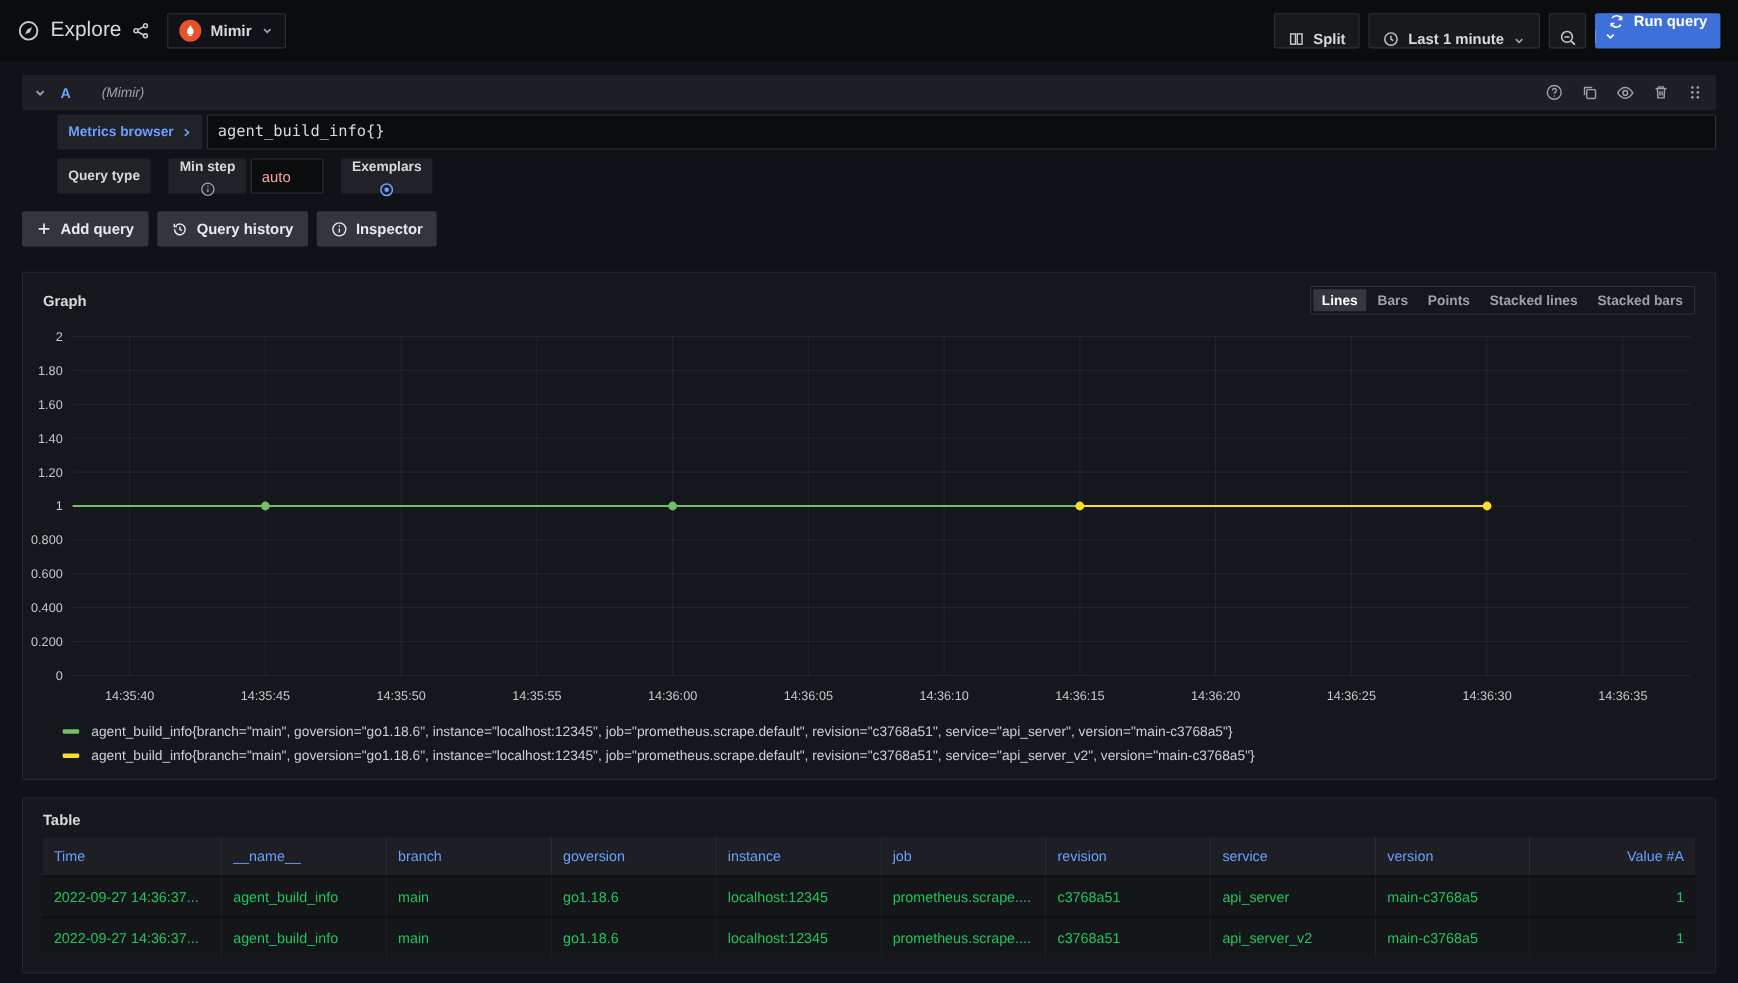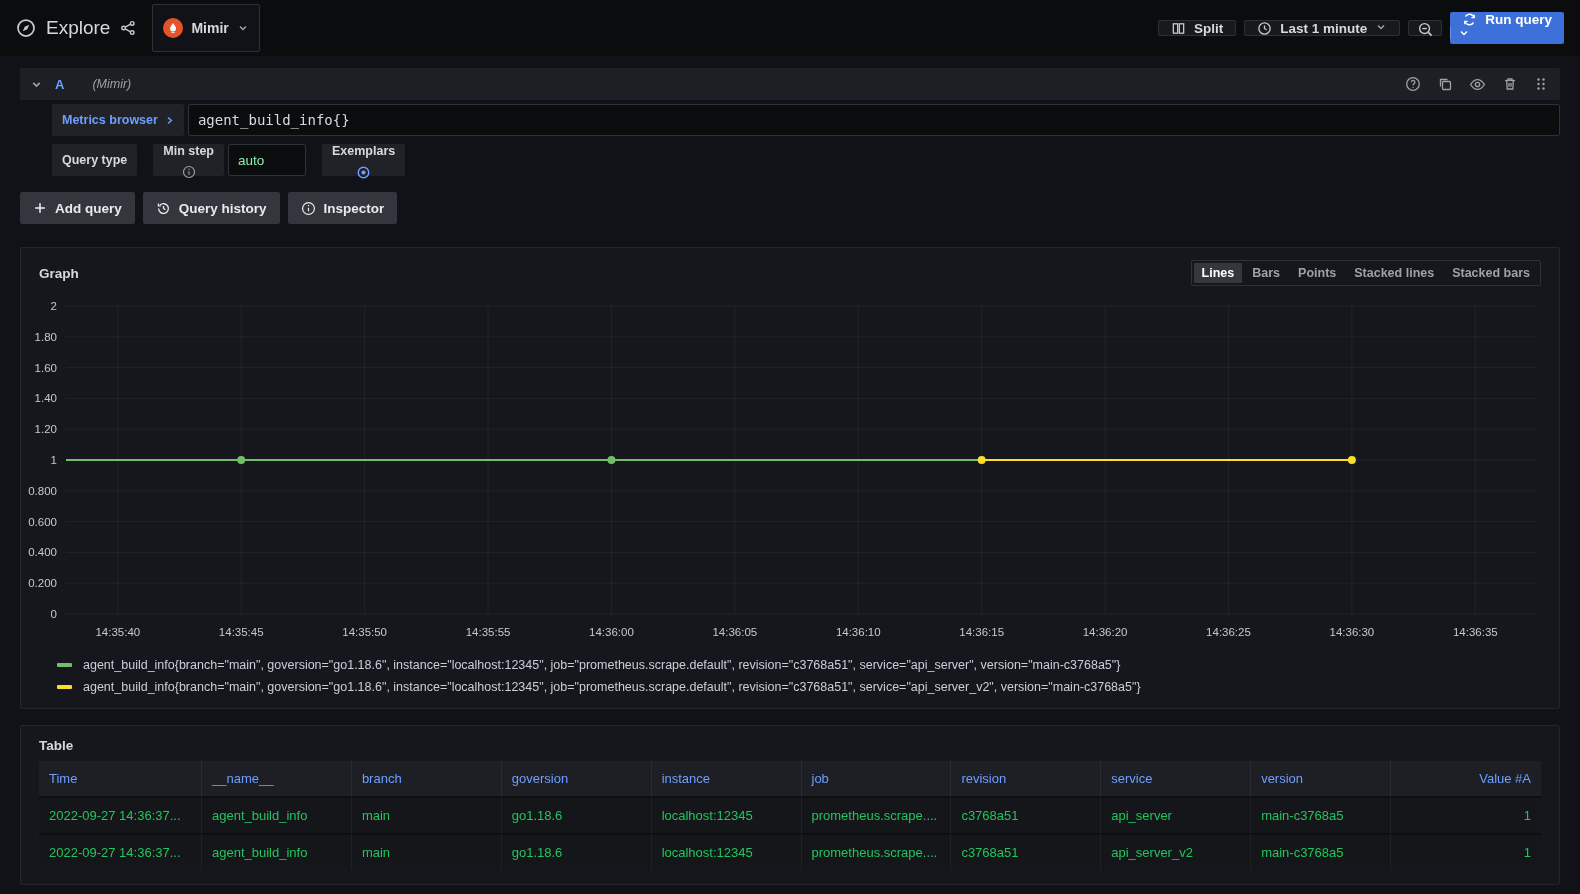--- a/index.html
+++ b/index.html
@@ -9,27 +9,27 @@
     background:#111217; color:#CCCCDC;
     font-family:"Liberation Sans", sans-serif; font-size:13px;
   }
   svg { display:block; }
 
   
   .topbar { height:56px; background:#0B0C0E; display:flex; align-items:center;
             justify-content:space-between; padding:0 16px; }
   .tb-left { display:flex; align-items:center; gap:10px; }
   .explore-title { font-size:19px; font-weight:400; color:#D8D9DA; }
-  .ds-picker { display:flex; align-items:center; gap:8px; height:48px; padding:4px 10px;
+  .ds-picker { display:flex; align-items:center; gap:8px; height:32px; padding:4px 10px;
                border:1px solid #2F3136; border-radius:2px; background:#111217; margin-left:6px; cursor:pointer; }
   .ds-logo { width:20px; height:20px; border-radius:50%; background:#E6522C;
              display:flex; align-items:center; justify-content:center; }
   .ds-name { font-size:14px; font-weight:600; color:#D8D9DA; }
   .tb-right { display:flex; align-items:center; gap:8px; }
-  .tb-btn { display:flex; align-items:flex-start; gap:8px; height:16px; padding:0 12px;
+  .tb-btn { display:flex; align-items:flex-end; gap:8px; height:32px; padding:0 12px;
             background:#17191D; border:1px solid #2F3136; border-radius:2px;
             font-size:13.5px; font-weight:600; color:#D8D9DA; cursor:pointer; }
   .icon-only { width:34px; justify-content:center; padding:0; }
   .run-btn { display:flex; height:32px; border-radius:2px; overflow:hidden;
              background:#3D71D9; color:#fff; cursor:pointer;flex-direction:column; }
   .run-main { display:flex; align-items:center; gap:8px; padding:0 12px;
               font-weight:600; font-size:13.5px; }
   .run-caret { width:26px; display:flex; align-items:center; justify-content:center;
                border-left:1px solid rgba(255,255,255,0.25); }
 
@@ -49,22 +49,22 @@
   .chip.link { color:#6E9FFF; cursor:pointer; }
   .q-input { flex:1; height:32px; background:#0B0C0E; border:1px solid #2F3136; border-radius:2px;
              display:flex; align-items:center; padding:0 9px;
              font-family:"DejaVu Sans Mono", monospace; font-size:14px; color:#D8D9DA; }
   .q-row2 { display:flex; margin-top:8px; align-items:center; }
   .radio-group { display:flex; height:32px; background:#0B0C0E; border:1px solid #2F3136;
                  border-radius:2px; margin-left:4px; }
   .radio-opt { display:flex; align-items:center; padding:0 17px; font-size:13px;
                color:#9DA1A8; cursor:pointer; }
   .radio-opt.selected { background:#383B42; color:#fff; font-weight:600; border-radius:2px; }
-  .small-input { width:78px; height:32px; background:#0B0C0E; border:1px solid #2F3136;
-                 border-radius:2px; color:#86efac; font-size:13.5px;
+  .small-input { width:66px; height:32px; background:#0B0C0E; border:1px solid #2F3136;
+                 border-radius:2px; color:#fca5a5; font-size:13.5px;
                  display:flex; align-items:center; padding:0 9px; margin-left:4px; }
   .ml16 { margin-left:16px;flex-direction:column; }
   .info-ic { color:#9DA1A8; display:flex; }
 
   
   .actions-row { display:flex; gap:8px; margin:16px 0 0 20px; }
   .action-btn { display:flex; align-items:center; gap:8px; height:32px; padding:0 13px;
                 background:#34363D; border-radius:2px; font-size:13.5px; font-weight:600;
                 color:#E9EAEB; cursor:pointer; }
 

